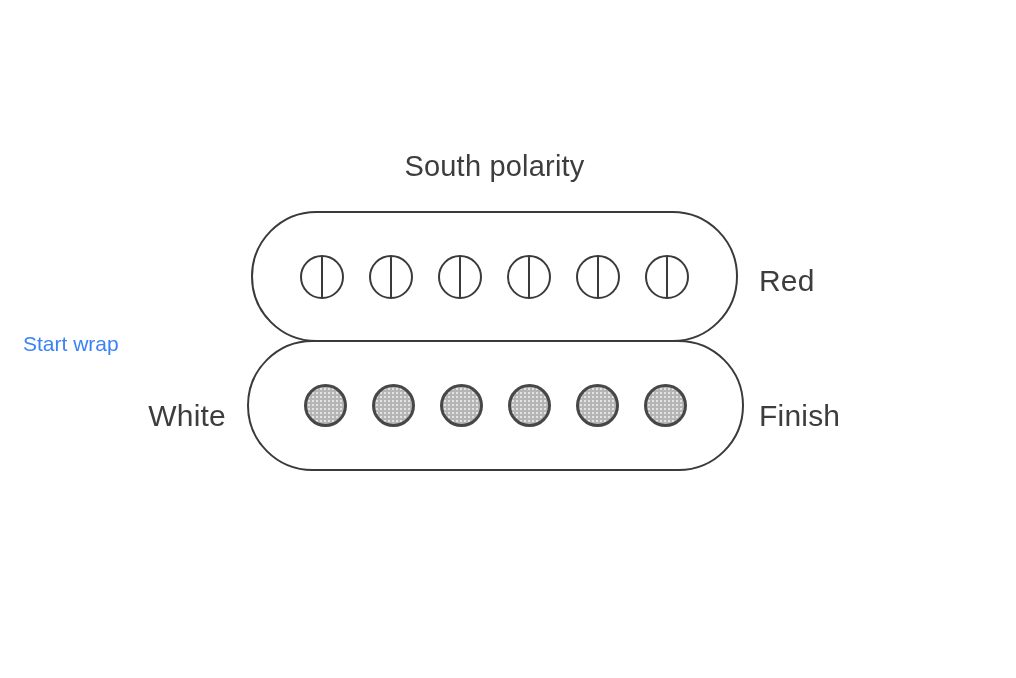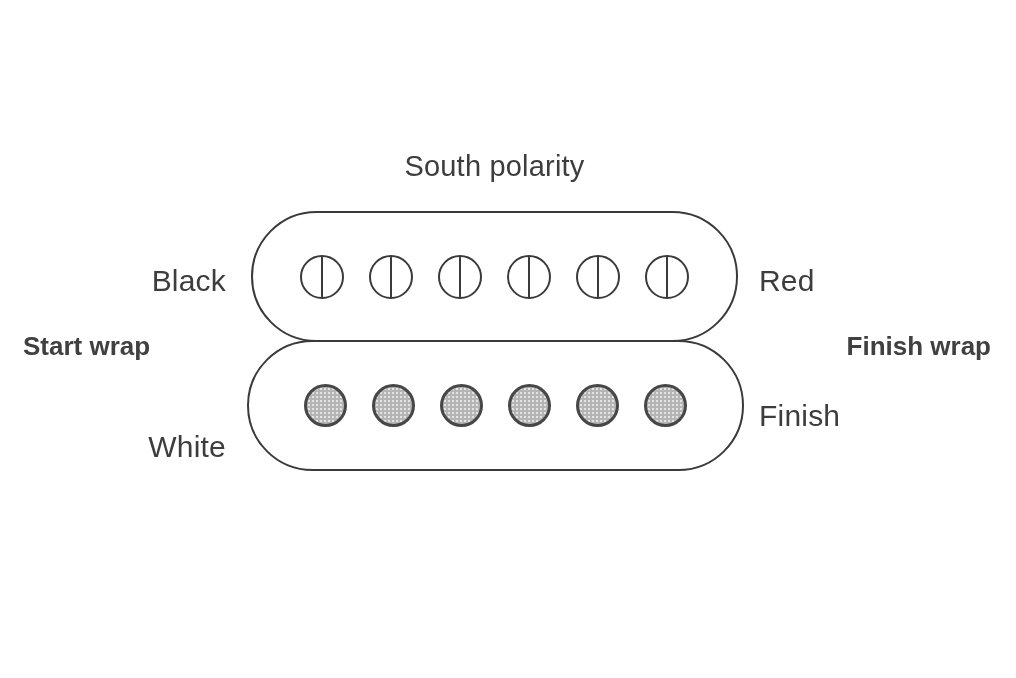--- a/index.html
+++ b/index.html
@@ -24,23 +24,23 @@
     white-space: nowrap;
   }
   .polarity-label {
     left: 251px;
     width: 487px;
     text-align: center;
     font-size: 29px;
   }
   .wrap-label {
     position: absolute;
-    color: #404040;
-    font-size: 26px;
-    font-weight: 700;
+    color: #3b82f6;
+    font-size: 21px;
+    font-weight: 400;
     line-height: 1.05;
     white-space: nowrap;
   }
   .bobbin {
     position: absolute;
     box-sizing: border-box;
     border: 2px solid #3a3a3a;
     border-radius: 70px;
     background: #ffffff;
     display: flex;
@@ -99,29 +99,27 @@
     text-align: right;
   }
 </style>
 </head>
 <body>
 
 <div class="stage">
 
   <div class="label polarity-label" style="top:151px;">South polarity</div>
 
-  <div class="label lead-left" style="top:265px;">Black</div>
 
   <div class="label lead-right" style="top:265px;">Red</div>
 
   <div class="wrap-label" style="left:23px; top:333px;">Start wrap</div>
 
-  <div class="wrap-label" style="right:25px; top:333px;">Finish wrap</div>
 
-  <div class="label lead-left" style="top:400px;margin-top:31px;">White</div>
+  <div class="label lead-left" style="top:400px;">White</div>
 
   <div class="label lead-right" style="top:400px;">Finish</div>
 
   <div class="bobbin bobbin-top">
     <div class="pole-row">
       <div class="screw-pole">
         <div class="screw-slot"></div>
       </div>
     <div class="screw-pole">
         <div class="screw-slot"></div>

